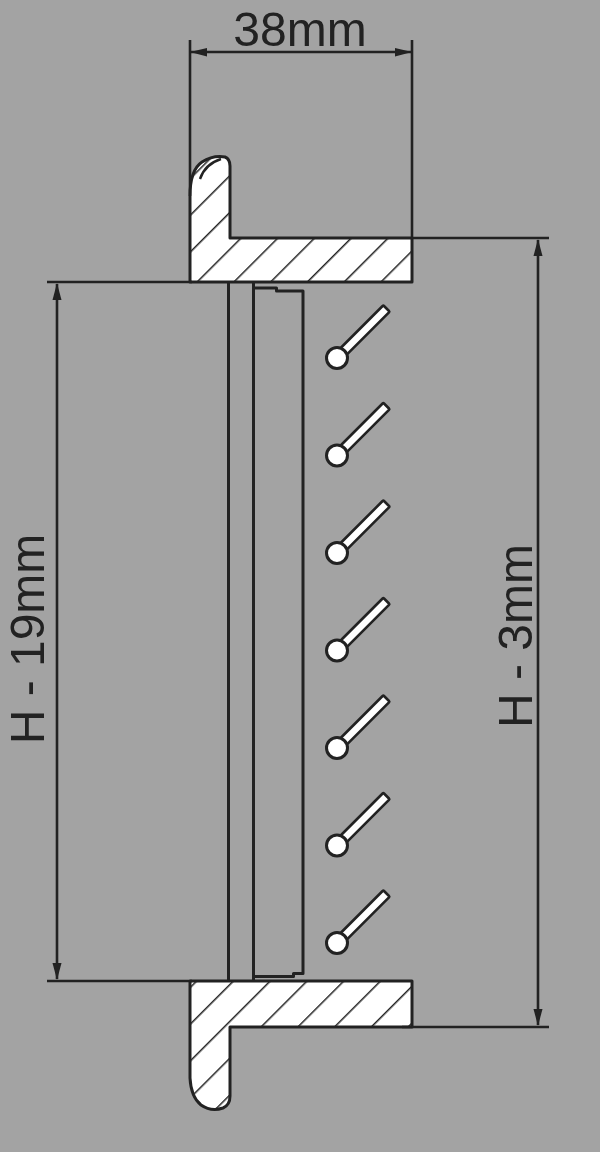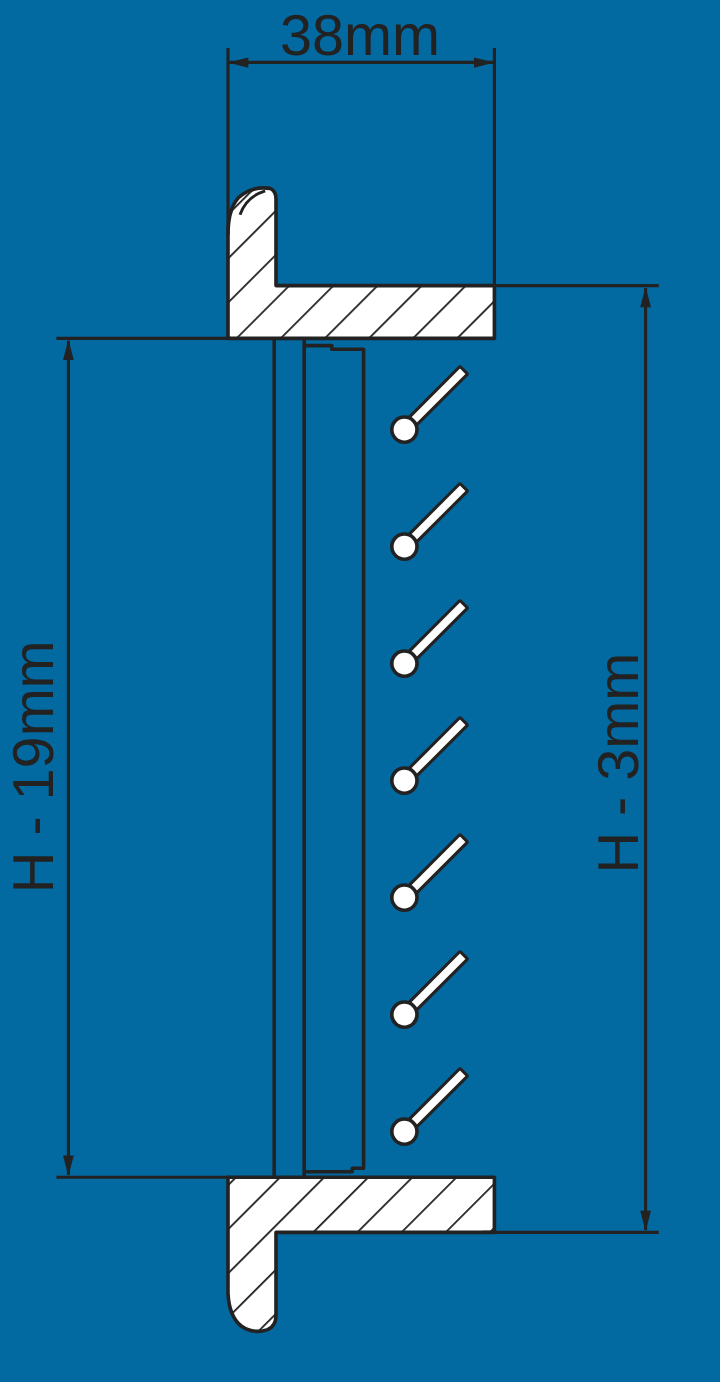--- a/index.html
+++ b/index.html
@@ -7,21 +7,21 @@
     padding: 0;
     background: #ffffff;
     width: 600px;
     height: 1152px;
     overflow: hidden;
     font-family: "Liberation Sans", sans-serif;
   }
   .drawing-wrap {
     width: 600px;
     height: 1152px;
-    background: #0369a1;
+    background: #a3a3a3;
     position: relative;
   }
   svg { display: block; }
   text {
     font-family: "Liberation Sans", sans-serif;
     fill: #222222;
   }
   .dim-text { font-size: 48px; }
 </style>
 </head>

